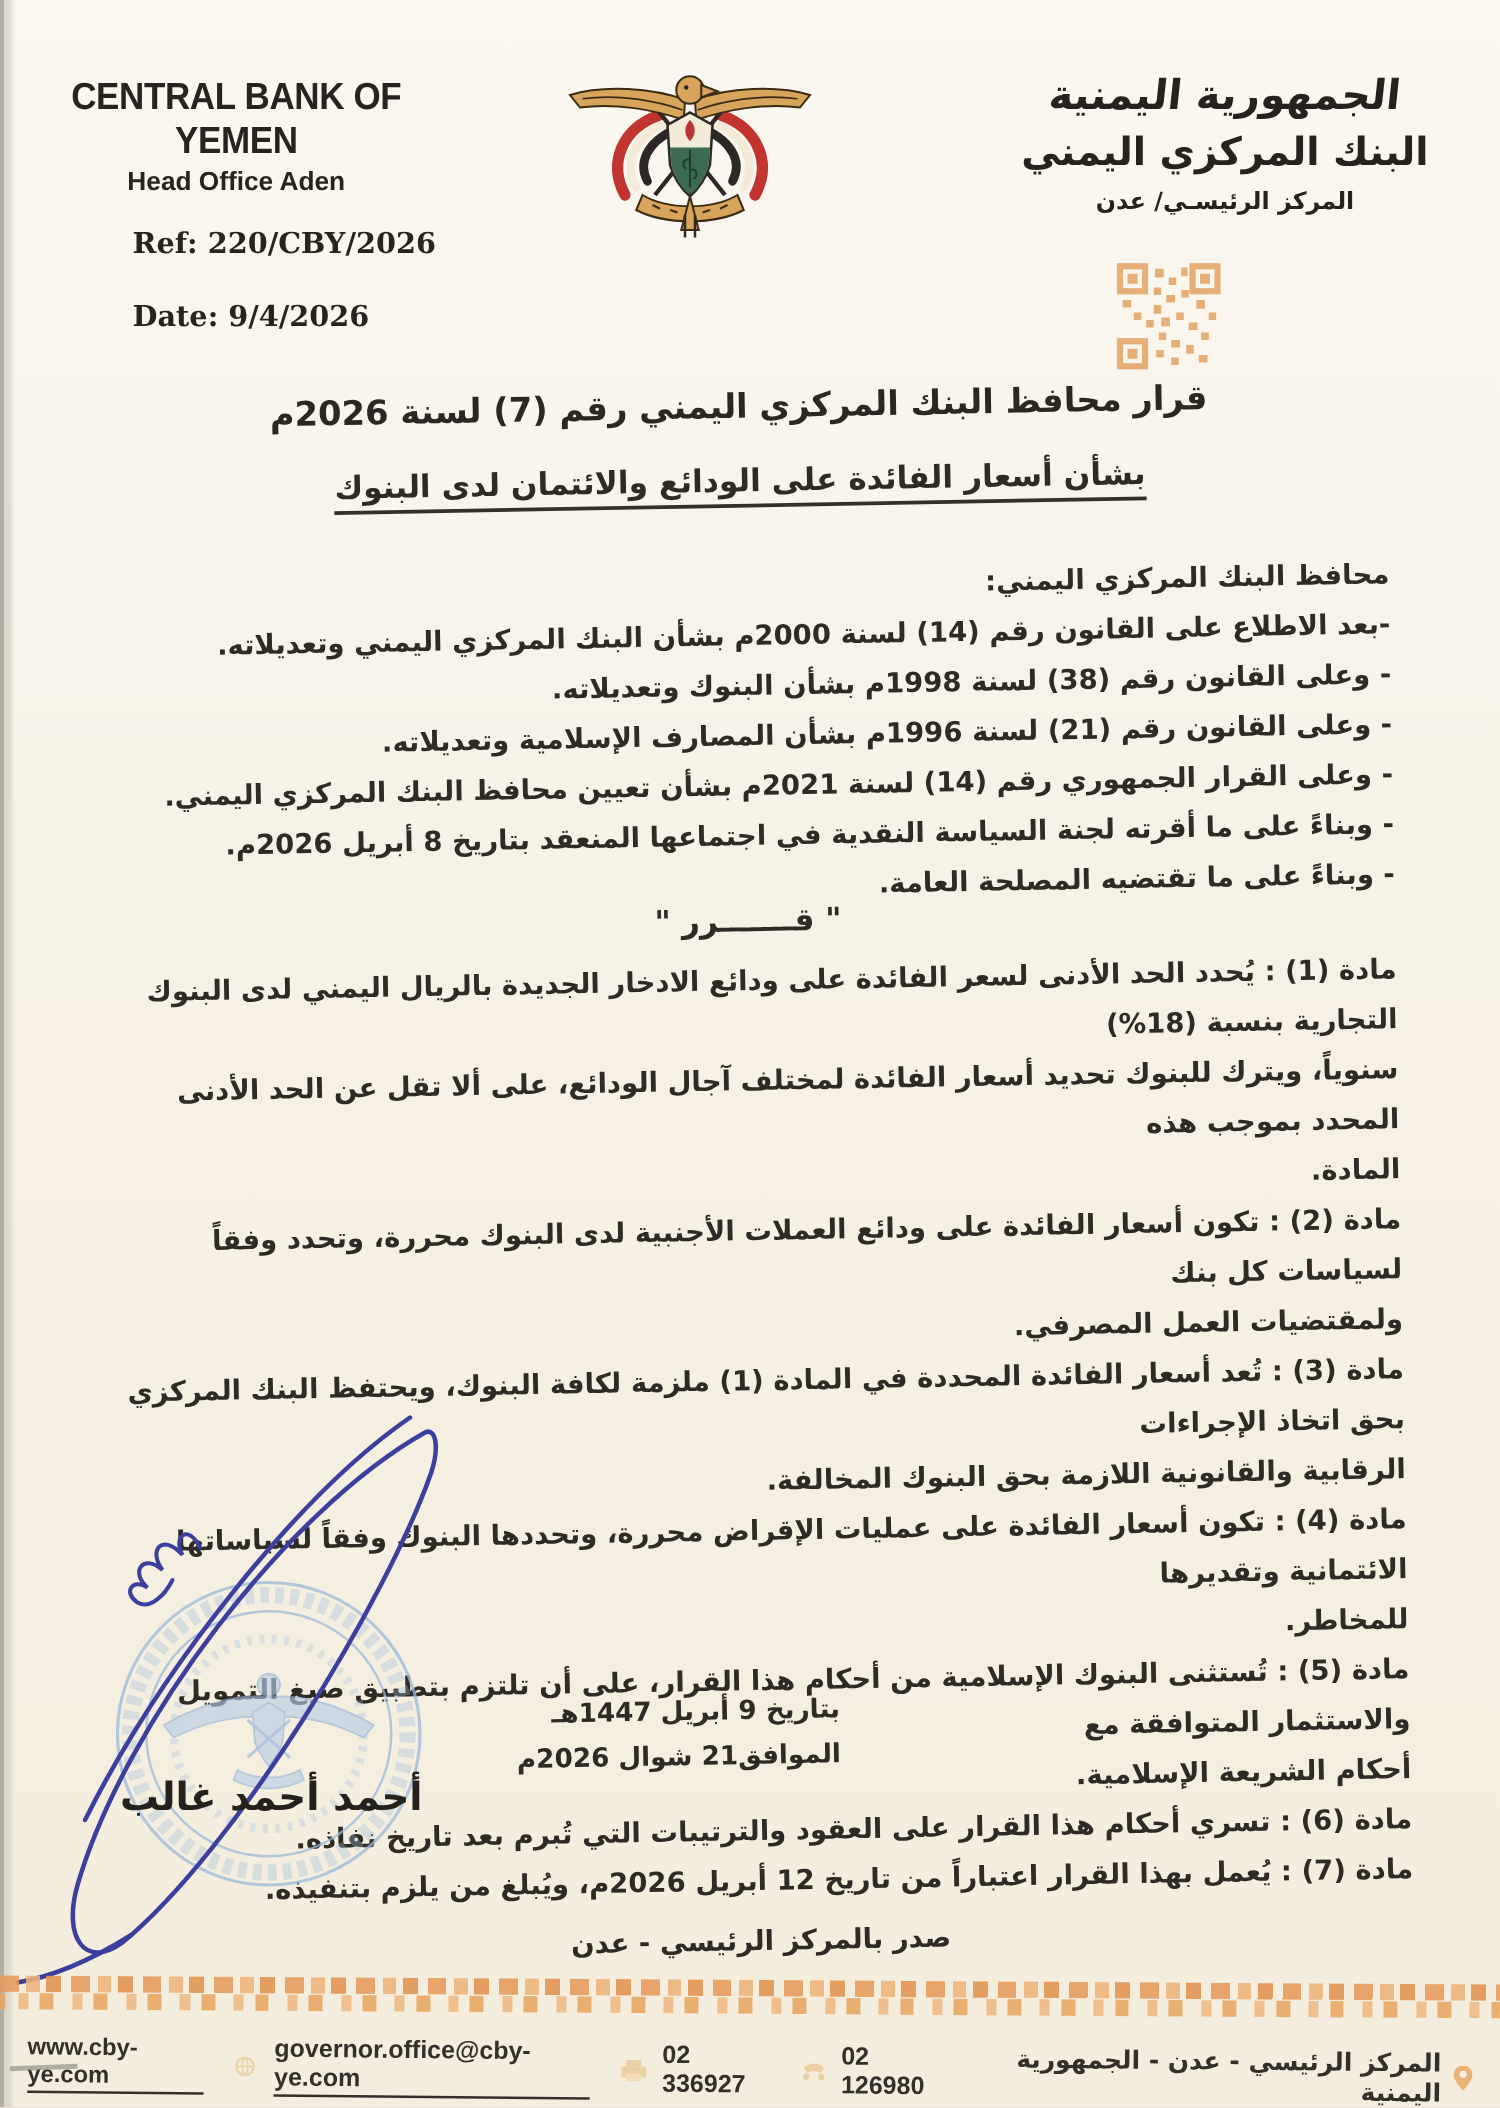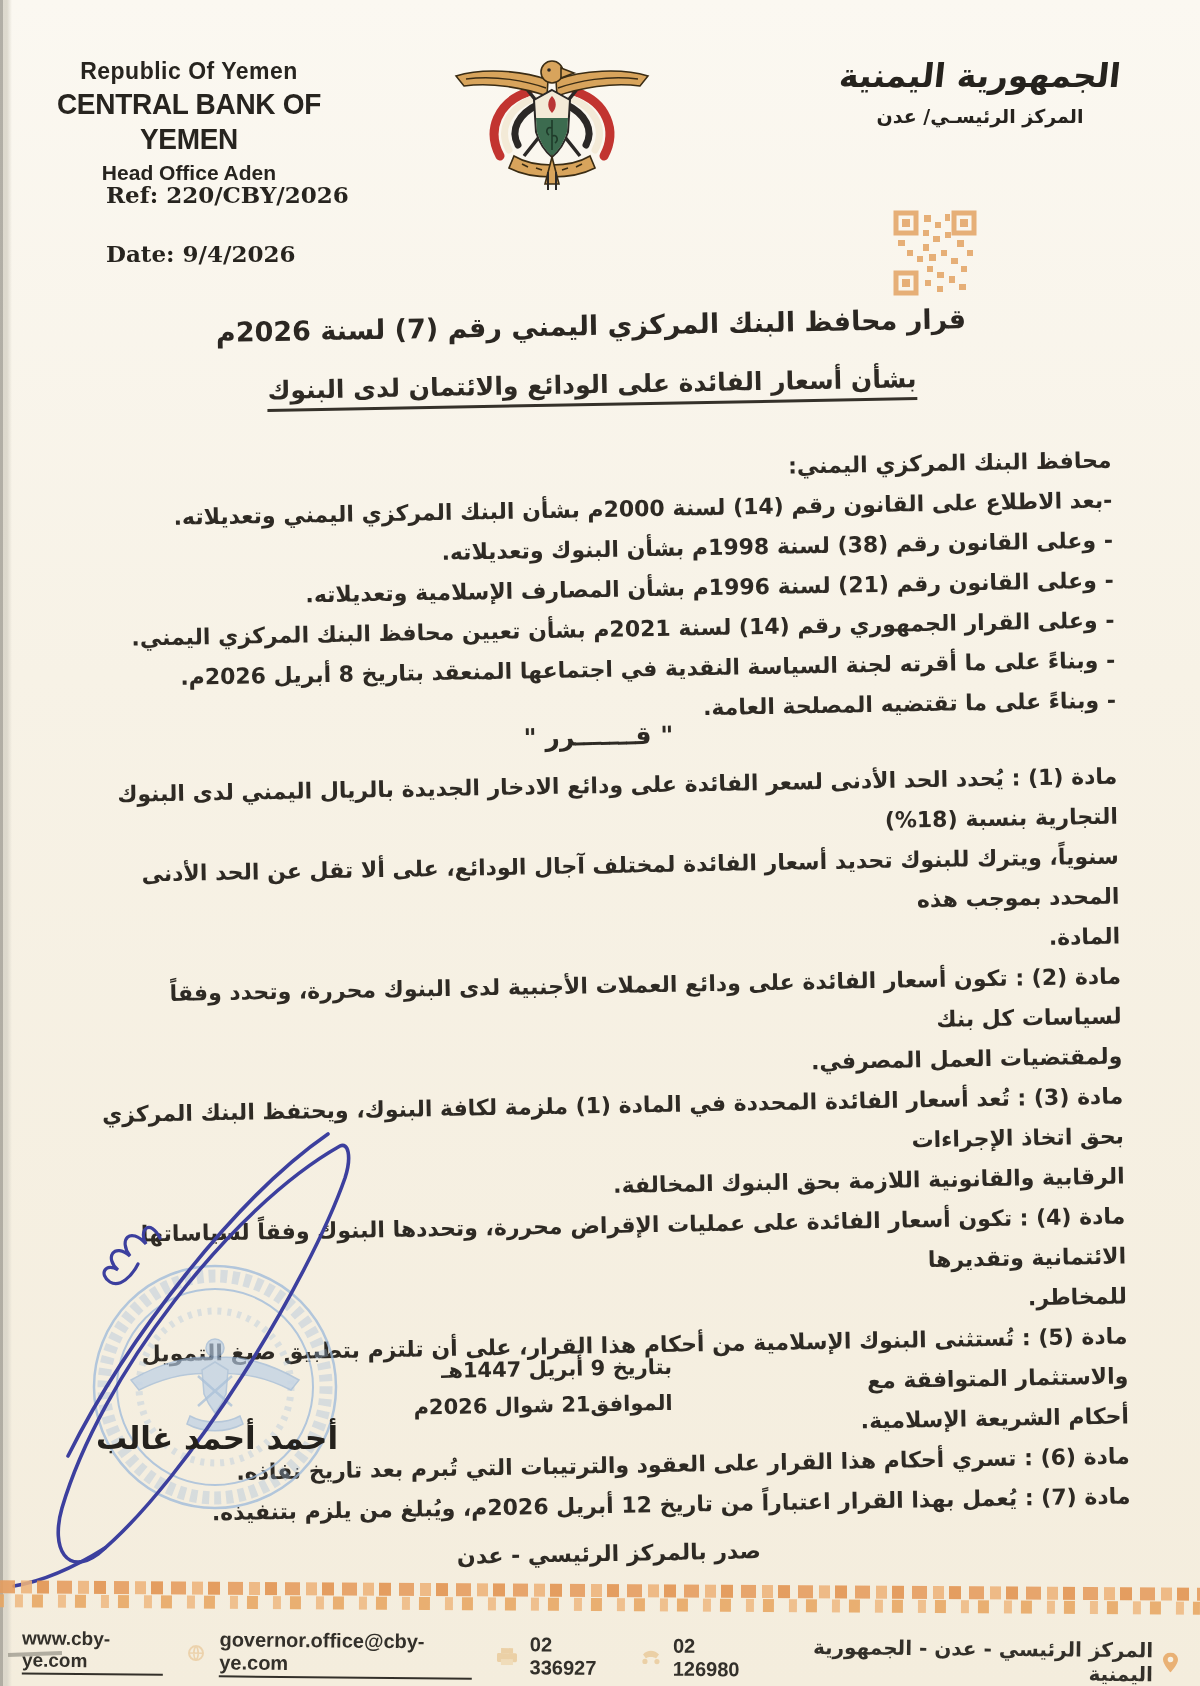--- a/index.html
+++ b/index.html
@@ -67,21 +67,20 @@
   .footer svg{margin-left:24px;flex:none;}
   .tick{position:absolute;left:8px;top:1652px;width:54px;height:4px;background:#8e8a80;opacity:.65;transform:rotate(-2deg);}
 </style>
 </head>
 <body>
 
 <div class="page">
   <div class="edge-left"></div>
 
   <div class="hdr-en">
-    <div class="l1">Republic Of Yemen</div>
     <div class="l2">CENTRAL BANK OF YEMEN</div>
     <div class="l3">Head Office Aden</div>
   </div>
   <div class="refline">Ref: 220/CBY/2026</div>
   <div class="dateline">Date: 9/4/2026</div>
 
   <svg class="emblem" width="200" height="152" viewBox="0 0 200 152">
 
     <g stroke-linecap="round" fill="none">
       <path d="M76,48 C46,58 34,86 48,112" stroke="#c23430" stroke-width="9"></path>
@@ -114,20 +113,21 @@
     <g fill="#d8a45c" stroke="#3a2c14" stroke-width="1.6">
       <path d="M62,112 C82,124 118,124 138,112 L143,124 C120,136 80,136 57,124 Z"></path>
       <path d="M100,113 L93,140 L107,140 Z"></path>
     </g>
     <path d="M70,120 L76,123 M84,124 L90,126 M110,126 L116,124 M124,123 L130,120" stroke="#3a2c14" stroke-width="1.6"></path>
     <path d="M96,128 L96,146 M104,128 L104,146" stroke="#2b2826" stroke-width="2"></path>
   </svg>
 
   <div class="hdr-ar">
     <div class="calli">الجمهورية اليمنية</div>
+    <div class="bank">البنك المركزي اليمني</div>
     <div class="office">المركز الرئيسـي/ عدن</div>
   </div>
 
   <svg class="qr" width="84" height="86" viewBox="0 0 84 86" fill="#e2a05e">
     <g fill="none" stroke="#e2a05e" stroke-width="5">
       <rect x="3" y="3" width="20" height="20"></rect>
       <rect x="61" y="3" width="20" height="20"></rect>
       <rect x="3" y="63" width="20" height="20"></rect>
     </g>
     <rect x="9" y="9" width="8" height="8"></rect>

